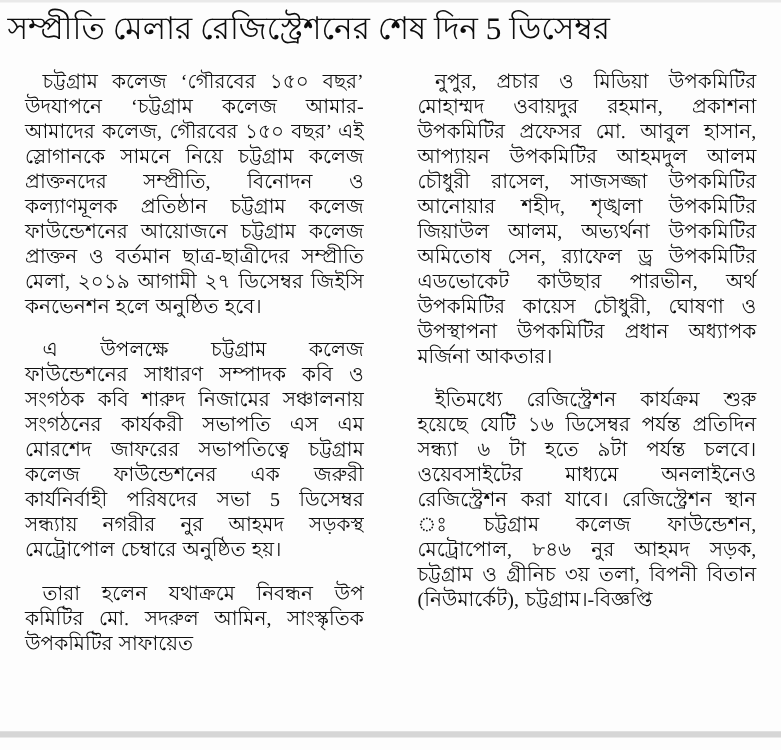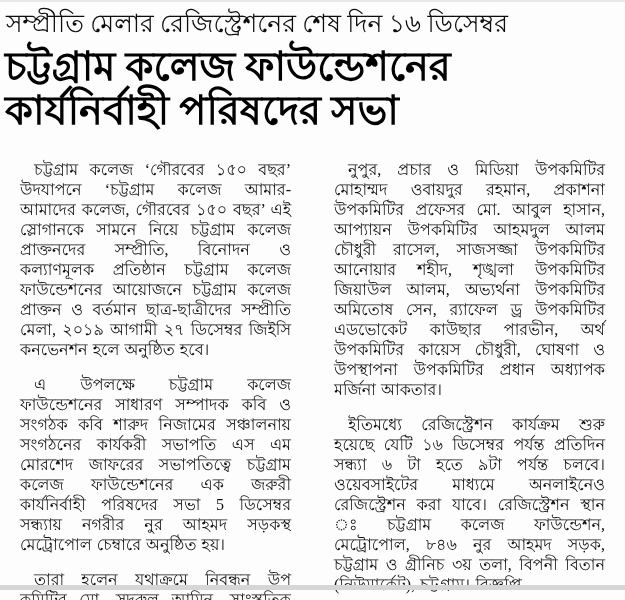--- a/index.html
+++ b/index.html
@@ -64,26 +64,22 @@
     top: 583px;
     height: 5px;
     background: #d6d6d6;
   }
 </style>
 </head>
 <body>
 
 <div class="page">
 
-  <div class="kicker">সম্প্রীতি মেলার রেজিস্ট্রেশনের শেষ দিন ১৬ ডিসেম্বর</div>
+  <div class="kicker">সম্প্রীতি মেলার রেজিস্ট্রেশনের শেষ দিন 5 ডিসেম্বর</div>
 
-  <h1 class="headline">
-    <span class="hl">চট্টগ্রাম কলেজ ফাউন্ডেশনের</span>
-    <span class="hl">কার্যনির্বাহী পরিষদের সভা</span>
-  </h1>
 
   <div class="body-columns">
 
     <div class="col">
       <p>চট্টগ্রাম কলেজ ‘গৌরবের ১৫০ বছর’ উদযাপনে ‘চট্টগ্রাম কলেজ আমার-আমাদের কলেজ, গৌরবের ১৫০ বছর’ এই স্লোগানকে সামনে নিয়ে চট্টগ্রাম কলেজ প্রাক্তনদের সম্প্রীতি, বিনোদন ও কল্যাণমূলক প্রতিষ্ঠান চট্টগ্রাম কলেজ ফাউন্ডেশনের আয়োজনে চট্টগ্রাম কলেজ প্রাক্তন ও বর্তমান ছাত্র-ছাত্রীদের সম্প্রীতি মেলা, ২০১৯ আগামী ২৭ ডিসেম্বর জিইসি কনভেনশন হলে অনুষ্ঠিত হবে।</p>
       <p>এ উপলক্ষে চট্টগ্রাম কলেজ ফাউন্ডেশনের সাধারণ সম্পাদক কবি ও সংগঠক কবি শারুদ নিজামের সঞ্চালনায় সংগঠনের কার্যকরী সভাপতি এস এম মোরশেদ জাফরের সভাপতিত্বে চট্টগ্রাম কলেজ ফাউন্ডেশনের এক জরুরী কার্যনির্বাহী পরিষদের সভা 5 ডিসেম্বর সন্ধ্যায় নগরীর নুর আহমদ সড়কস্থ মেট্রোপোল চেম্বারে অনুষ্ঠিত হয়।</p>
       <p>তারা হলেন যথাক্রমে নিবন্ধন উপ কমিটির মো. সদরুল আমিন, সাংস্কৃতিক উপকমিটির সাফায়েত</p>
     </div>
 
     <div class="col">

